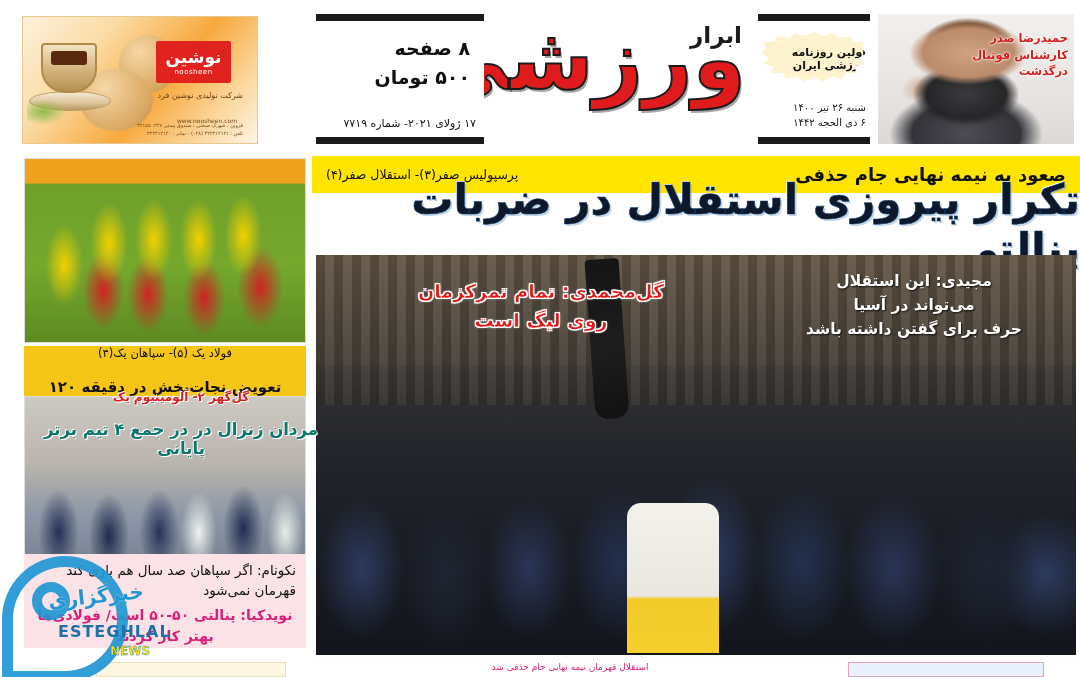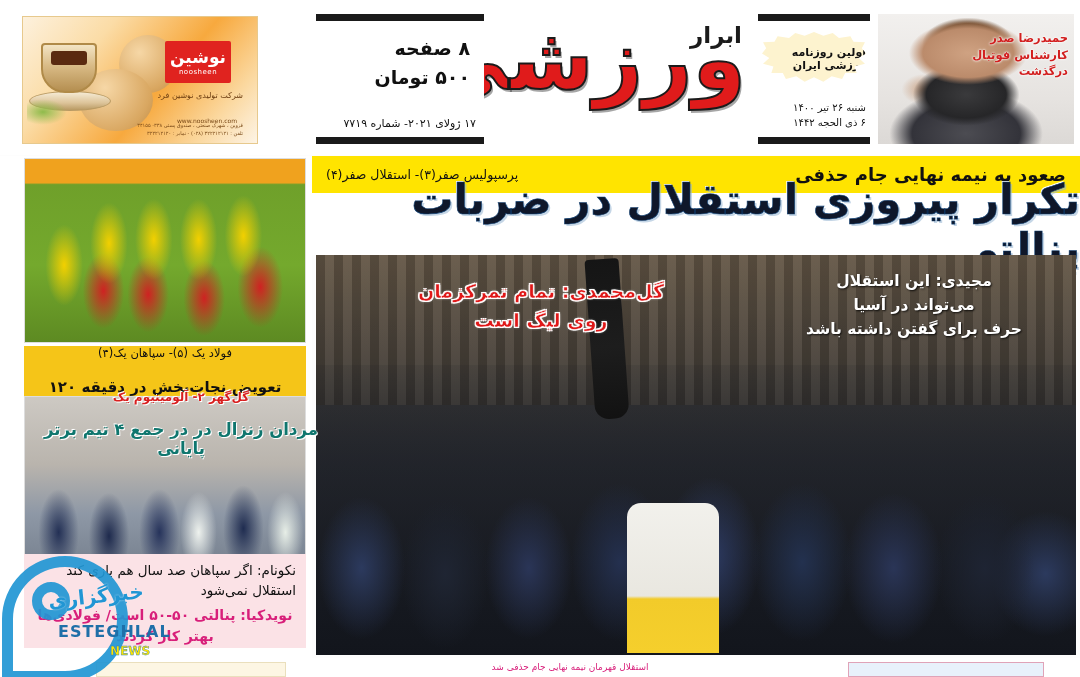--- a/index.html
+++ b/index.html
@@ -128,21 +128,21 @@
   
   .ad-block {
     position: absolute; left: 22px; top: 16px;
     width: 236px; height: 128px;
     background: linear-gradient(130deg,#fdf1dd 0%,#fbdca6 28%,#f7a93e 58%,#fbd89f 82%,#fdf4e6 100%);
     border: 1px solid #e7c98d;
     overflow: hidden;
   }
   .ad-logo {
     position: absolute; right: 26px; top: 24px;
-    width: 66px; height: 42px; background: #e0231f;
+    width: 75px; height: 42px; background: #e0231f;
     display: flex; flex-direction: column;
     align-items: center; justify-content: center;
     border-radius: 2px;
   }
   .ad-logo b { color: #fff; font-size: 17px; line-height: 1; }
   .ad-logo i { color: #fff; font-size: 7px; font-style: normal; letter-spacing: .5px; margin-top: 2px; }
   .ad-company { position: absolute; right: 14px; top: 74px; font-size: 8px; color: #6c3d10; }
   .ad-site { position: absolute; right: 20px; top: 100px; font-size: 6px; color: #7a4a18; }
   .ad-addr { position: absolute; right: 14px; bottom: 6px; font-size: 5px; color: #7a4a18; line-height: 1.5; white-space: pre-line; }
   .ad-biscuit {
@@ -474,21 +474,21 @@
     </div>
 
     <div class="lc-photo2"></div>
 
     <div class="lc-redtitle">
       <span class="small">گل‌گهر ۲- آلومینیوم یک</span>
       <span class="big">مردان زنزال در در جمع ۴ تیم برتر پایانی</span>
     </div>
 
     <div class="lc-pinkbox">
-      <div class="lc-pinkline1">نکونام: اگر سپاهان صد سال هم بازی کند استقلال نمی‌شود</div>
+      <div class="lc-pinkline1">نکونام: اگر سپاهان صد سال هم بازی کند قهرمان نمی‌شود</div>
       <div class="lc-pinkline2">نویدکیا: پنالتی ۵۰-۵۰ است/ فولادی‌ها
 بهتر کار کردند</div>
     </div>
 
     <div class="watermark">
       <div class="wm-ring"></div>
       <div class="wm-dot"></div>
       <div class="wm-txt-fa">خبرگزاری</div>
       <div class="wm-txt-en">ESTEGHLAL</div>
       <div class="wm-news">NEWS</div>

